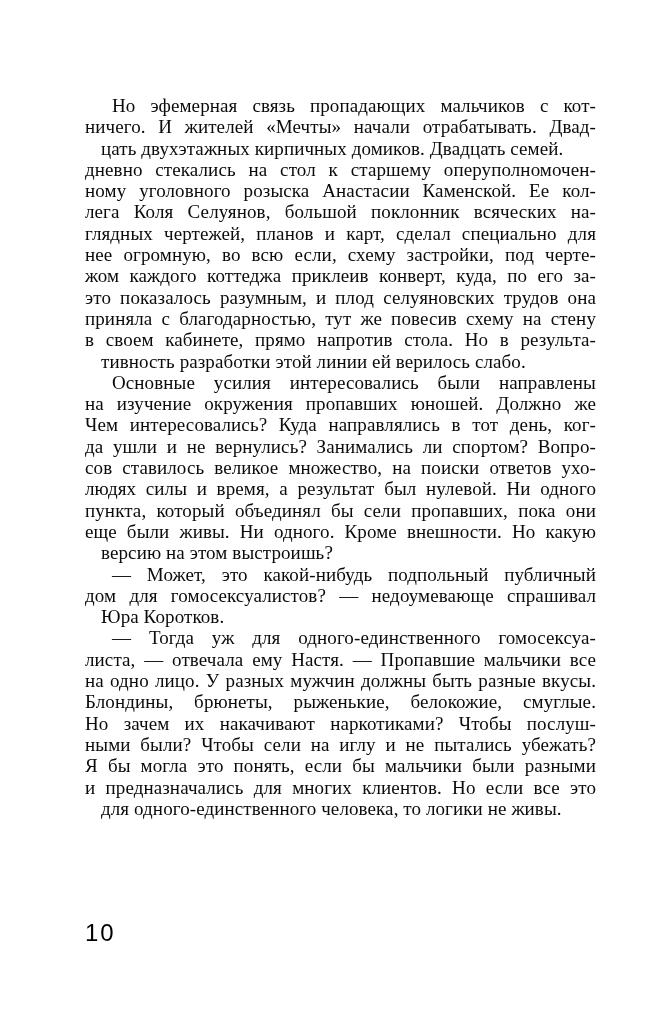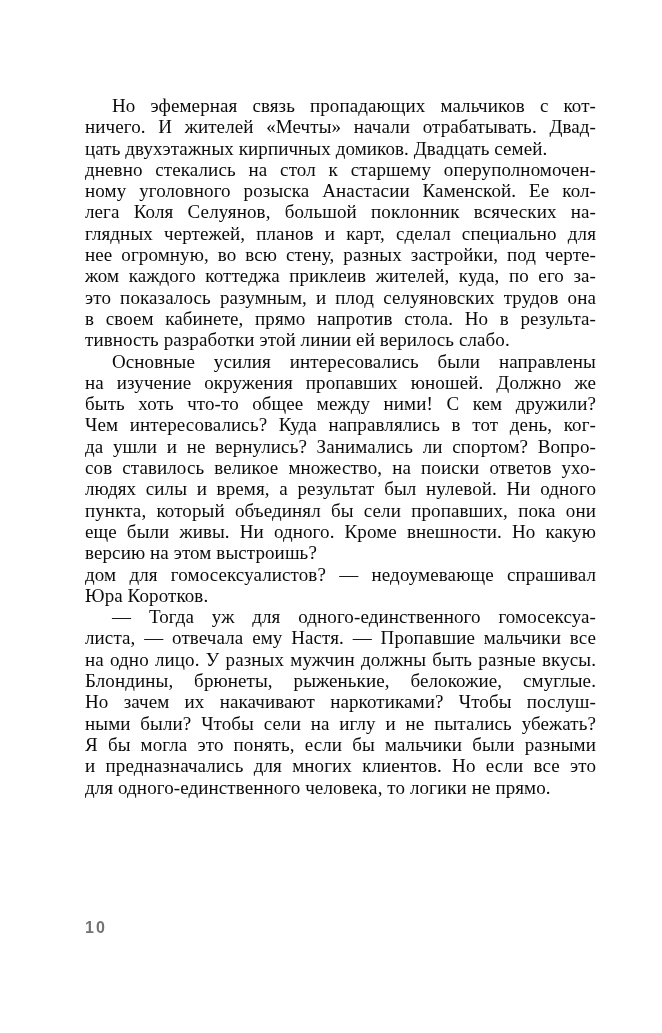--- a/index.html
+++ b/index.html
@@ -35,75 +35,77 @@
     text-align-last: justify;
     white-space: normal;
     height: 21.3px;
     overflow: visible;
   }
   .line.first {
     text-indent: 27px;
   }
   .line.last {
     text-align-last: left;
+    margin-left: 16px;
   }
   .page-number {
     position: absolute;
     left: 85px;
     top: 919px;
     font-family: "Liberation Sans", "DejaVu Sans", sans-serif;
-    font-weight: bold;
-    font-size: 16px;
+    font-weight: normal;
+    font-size: 24px;
     letter-spacing: 2px;
-    color: #737373;
+    color: #000000;
   }
 </style>
 </head>
 <body>
 
 <div class="page">
   <div class="text-block" id="text-block">
       <div class="paragraph">
         <div class="line first">Но эфемерная связь пропадающих мальчиков с кот-</div>
         <div class="line">ничего. И жителей «Мечты» начали отрабатывать. Двад-</div>
         <div class="line last">цать двухэтажных кирпичных домиков. Двадцать семей.</div>
       </div>
       <div class="paragraph">
         <div class="line">дневно стекались на стол к старшему оперуполномочен-</div>
         <div class="line">ному уголовного розыска Анастасии Каменской. Ее кол-</div>
         <div class="line">лега Коля Селуянов, большой поклонник всяческих на-</div>
         <div class="line">глядных чертежей, планов и карт, сделал специально для</div>
-        <div class="line">нее огромную, во всю стену, разных застройки, под черте-</div>
-        <div class="line">жом каждого коттеджа приклеив жителей, куда, по его за-</div>
+        <div class="line">нее огромную, во всю если, схему застройки, под черте-</div>
+        <div class="line">жом каждого коттеджа приклеив конверт, куда, по его за-</div>
         <div class="line">это показалось разумным, и плод селуяновских трудов она</div>
+        <div class="line">приняла с благодарностью, тут же повесив схему на стену</div>
         <div class="line">в своем кабинете, прямо напротив стола. Но в результа-</div>
         <div class="line last">тивность разработки этой линии ей верилось слабо.</div>
       </div>
       <div class="paragraph">
         <div class="line first">Основные усилия интересовались были направлены</div>
         <div class="line">на изучение окружения пропавших юношей. Должно же</div>
-        <div class="line">быть хоть что-то общее между ними! С кем дружили?</div>
         <div class="line">Чем интересовались? Куда направлялись в тот день, ког-</div>
         <div class="line">да ушли и не вернулись? Занимались ли спортом? Вопро-</div>
         <div class="line">сов ставилось великое множество, на поиски ответов ухо-</div>
         <div class="line">людях силы и время, а результат был нулевой. Ни одного</div>
         <div class="line">пункта, который объединял бы сели пропавших, пока они</div>
         <div class="line">еще были живы. Ни одного. Кроме внешности. Но какую</div>
         <div class="line last">версию на этом выстроишь?</div>
       </div>
       <div class="paragraph">
+        <div class="line first">— Может, это какой-нибудь подпольный публичный</div>
         <div class="line">дом для гомосексуалистов? — недоумевающе спрашивал</div>
         <div class="line last">Юра Коротков.</div>
       </div>
       <div class="paragraph">
         <div class="line first">— Тогда уж для одного-единственного гомосексуа-</div>
         <div class="line">листа, — отвечала ему Настя. — Пропавшие мальчики все</div>
         <div class="line">на одно лицо. У разных мужчин должны быть разные вкусы.</div>
         <div class="line">Блондины, брюнеты, рыженькие, белокожие, смуглые.</div>
         <div class="line">Но зачем их накачивают наркотиками? Чтобы послуш-</div>
         <div class="line">ными были? Чтобы сели на иглу и не пытались убежать?</div>
         <div class="line">Я бы могла это понять, если бы мальчики были разными</div>
         <div class="line">и предназначались для многих клиентов. Но если все это</div>
-        <div class="line last">для одного-единственного человека, то логики не прямо.</div>
+        <div class="line last">для одного-единственного человека, то логики не живы.</div>
       </div>
     </div>
   <div class="page-number">10</div>
 </div>
 
 </body></html>

